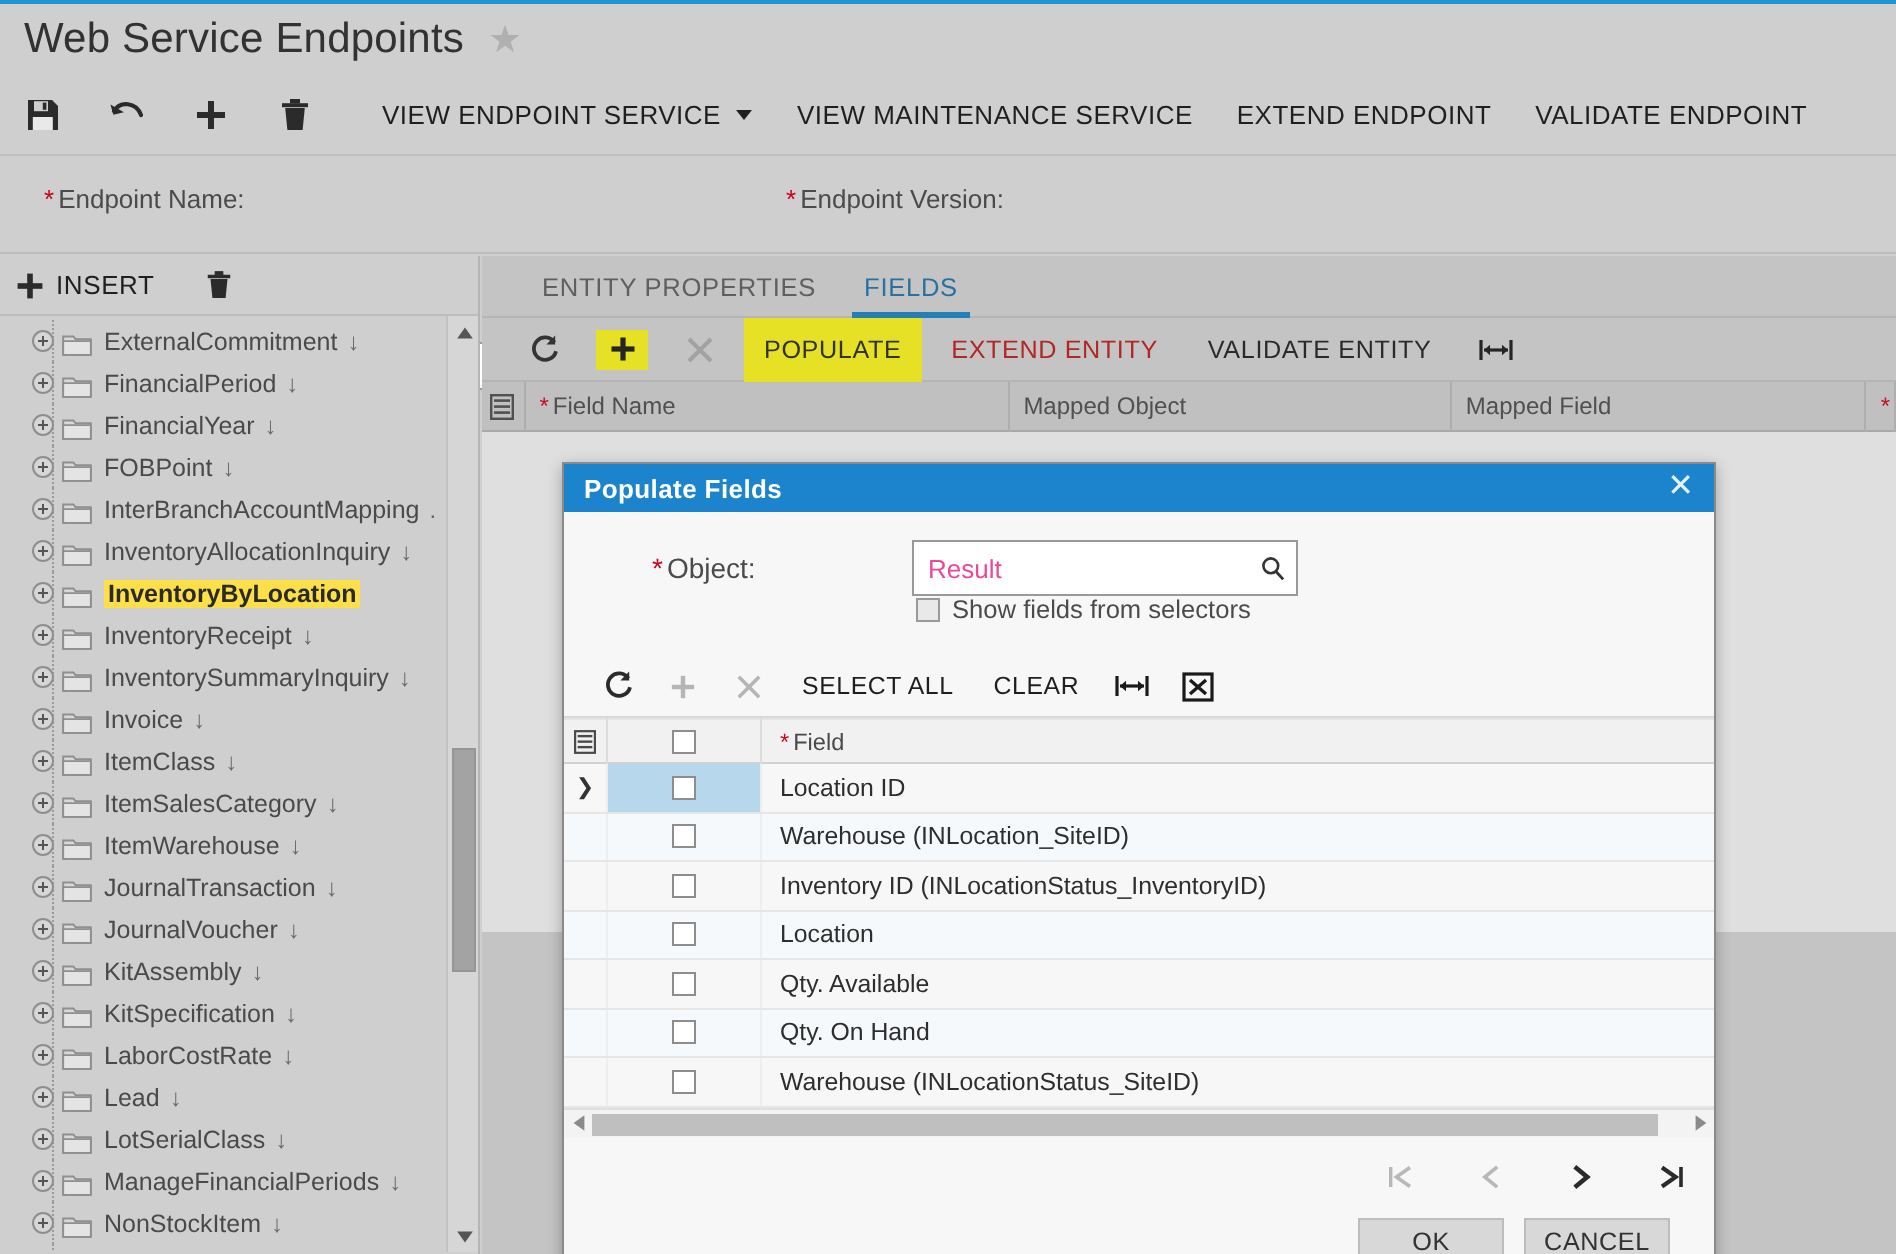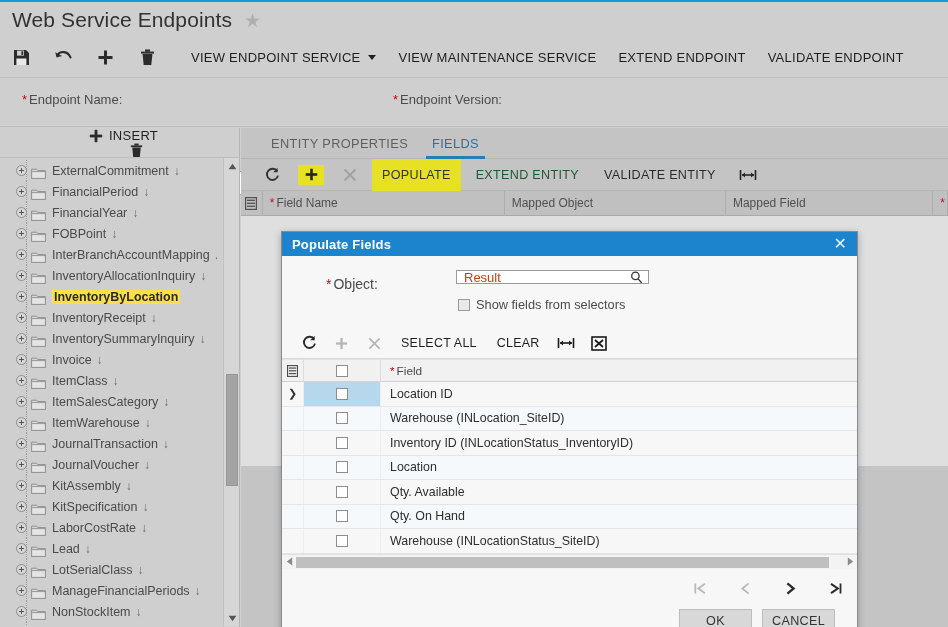--- a/index.html
+++ b/index.html
@@ -87,21 +87,20 @@
 
   
   .tree-panel {
     position: absolute; top: 128px; left: 0; width: 240px; height: 499px;
     background: #cfcfcf;
     border-right: 1px solid #b5b5b5;
   }
   .tree-toolbar {
     height: 30px; display: flex; align-items: center; padding-left: 8px;
     border-bottom: 1px solid #bdbdbd;
-    flex-direction: column;
   }
   .tree-insert {
     display: flex; align-items: center; gap: 6px; cursor: pointer;
     font-size: 13px; color: #1f1f1f; letter-spacing: .3px;
   }
   .tree-trash { margin-left: 26px; cursor: pointer; display: flex; align-items: center; }
   .tree-body {
     position: relative;
     height: 468px; overflow: hidden;
     background: #cfcfcf;
@@ -176,21 +175,21 @@
   .gt-icon {
     width: 34px; height: 32px; display: flex; align-items: center; justify-content: center;
     cursor: pointer;
   }
   .gt-icon.hl-box { background: #f5f018; width: 26px; height: 20px; margin: 0 4px; }
   .gt-btn {
     padding: 0 10px; height: 32px; display: flex; align-items: center;
     font-size: 12.6px; color: #1f1f1f; letter-spacing: .3px; cursor: pointer;
     white-space: nowrap;
   }
-  .gt-btn.disabled { color: #14532d; cursor: default; }
+  .gt-btn.disabled { color: #b91c1c; cursor: default; }
   .gt-btn.hl { background: #f5f018; color: #2a2a2a; }
 
   .grid-head {
     height: 25px; display: flex; align-items: center;
     background: #cacaca; border-bottom: 1px solid #b0b0b0;
     font-size: 12px; color: #4a4a4a;
   }
   .gh-cell {
     height: 25px; display: flex; align-items: center; padding-left: 7px;
     border-right: 1px solid #b6b6b6; white-space: nowrap;
@@ -216,23 +215,23 @@
   .modal-title { color: #fff; font-size: 13px; font-weight: bold; letter-spacing: .2px; }
   .modal-close { color: #e6f2fa; font-size: 16px; line-height: 1; cursor: pointer; padding: 0 2px; }
   .modal-form {
     padding: 16px 0 6px 0; flex: 0 0 auto; position: relative; height: 72px;
   }
   .m-label {
     position: absolute; left: 44px; top: 20px; font-size: 14px; color: #4b4b4b;
   }
   .m-label .req { color: #d0021b; margin-right: 2px; }
   .m-input {
-    position: absolute; left: 174px; top: 14px; width: 193px; height: 14px;
+    position: absolute; left: 174px; top: 14px; width: 193px; height: 28px;
     background: #fff; border: 1px solid #9a9a9a; display: flex; align-items: center;
-    padding: 0 22px 0 7px; font-size: 13px; color: #c2410c;
+    padding: 0 22px 0 7px; font-size: 13px; color: #ec4899;
   }
   .m-check-row {
     position: absolute; left: 176px; top: 41px; display: flex; align-items: center; gap: 6px;
     cursor: pointer;
   }
   .cbx {
     width: 12px; height: 12px; border: 1px solid #9a9a9a; background: #e9e9e9;
     flex: 0 0 auto;
   }
   .cbx.white { background: #fff; border: 1px solid #8d8d8d; }

